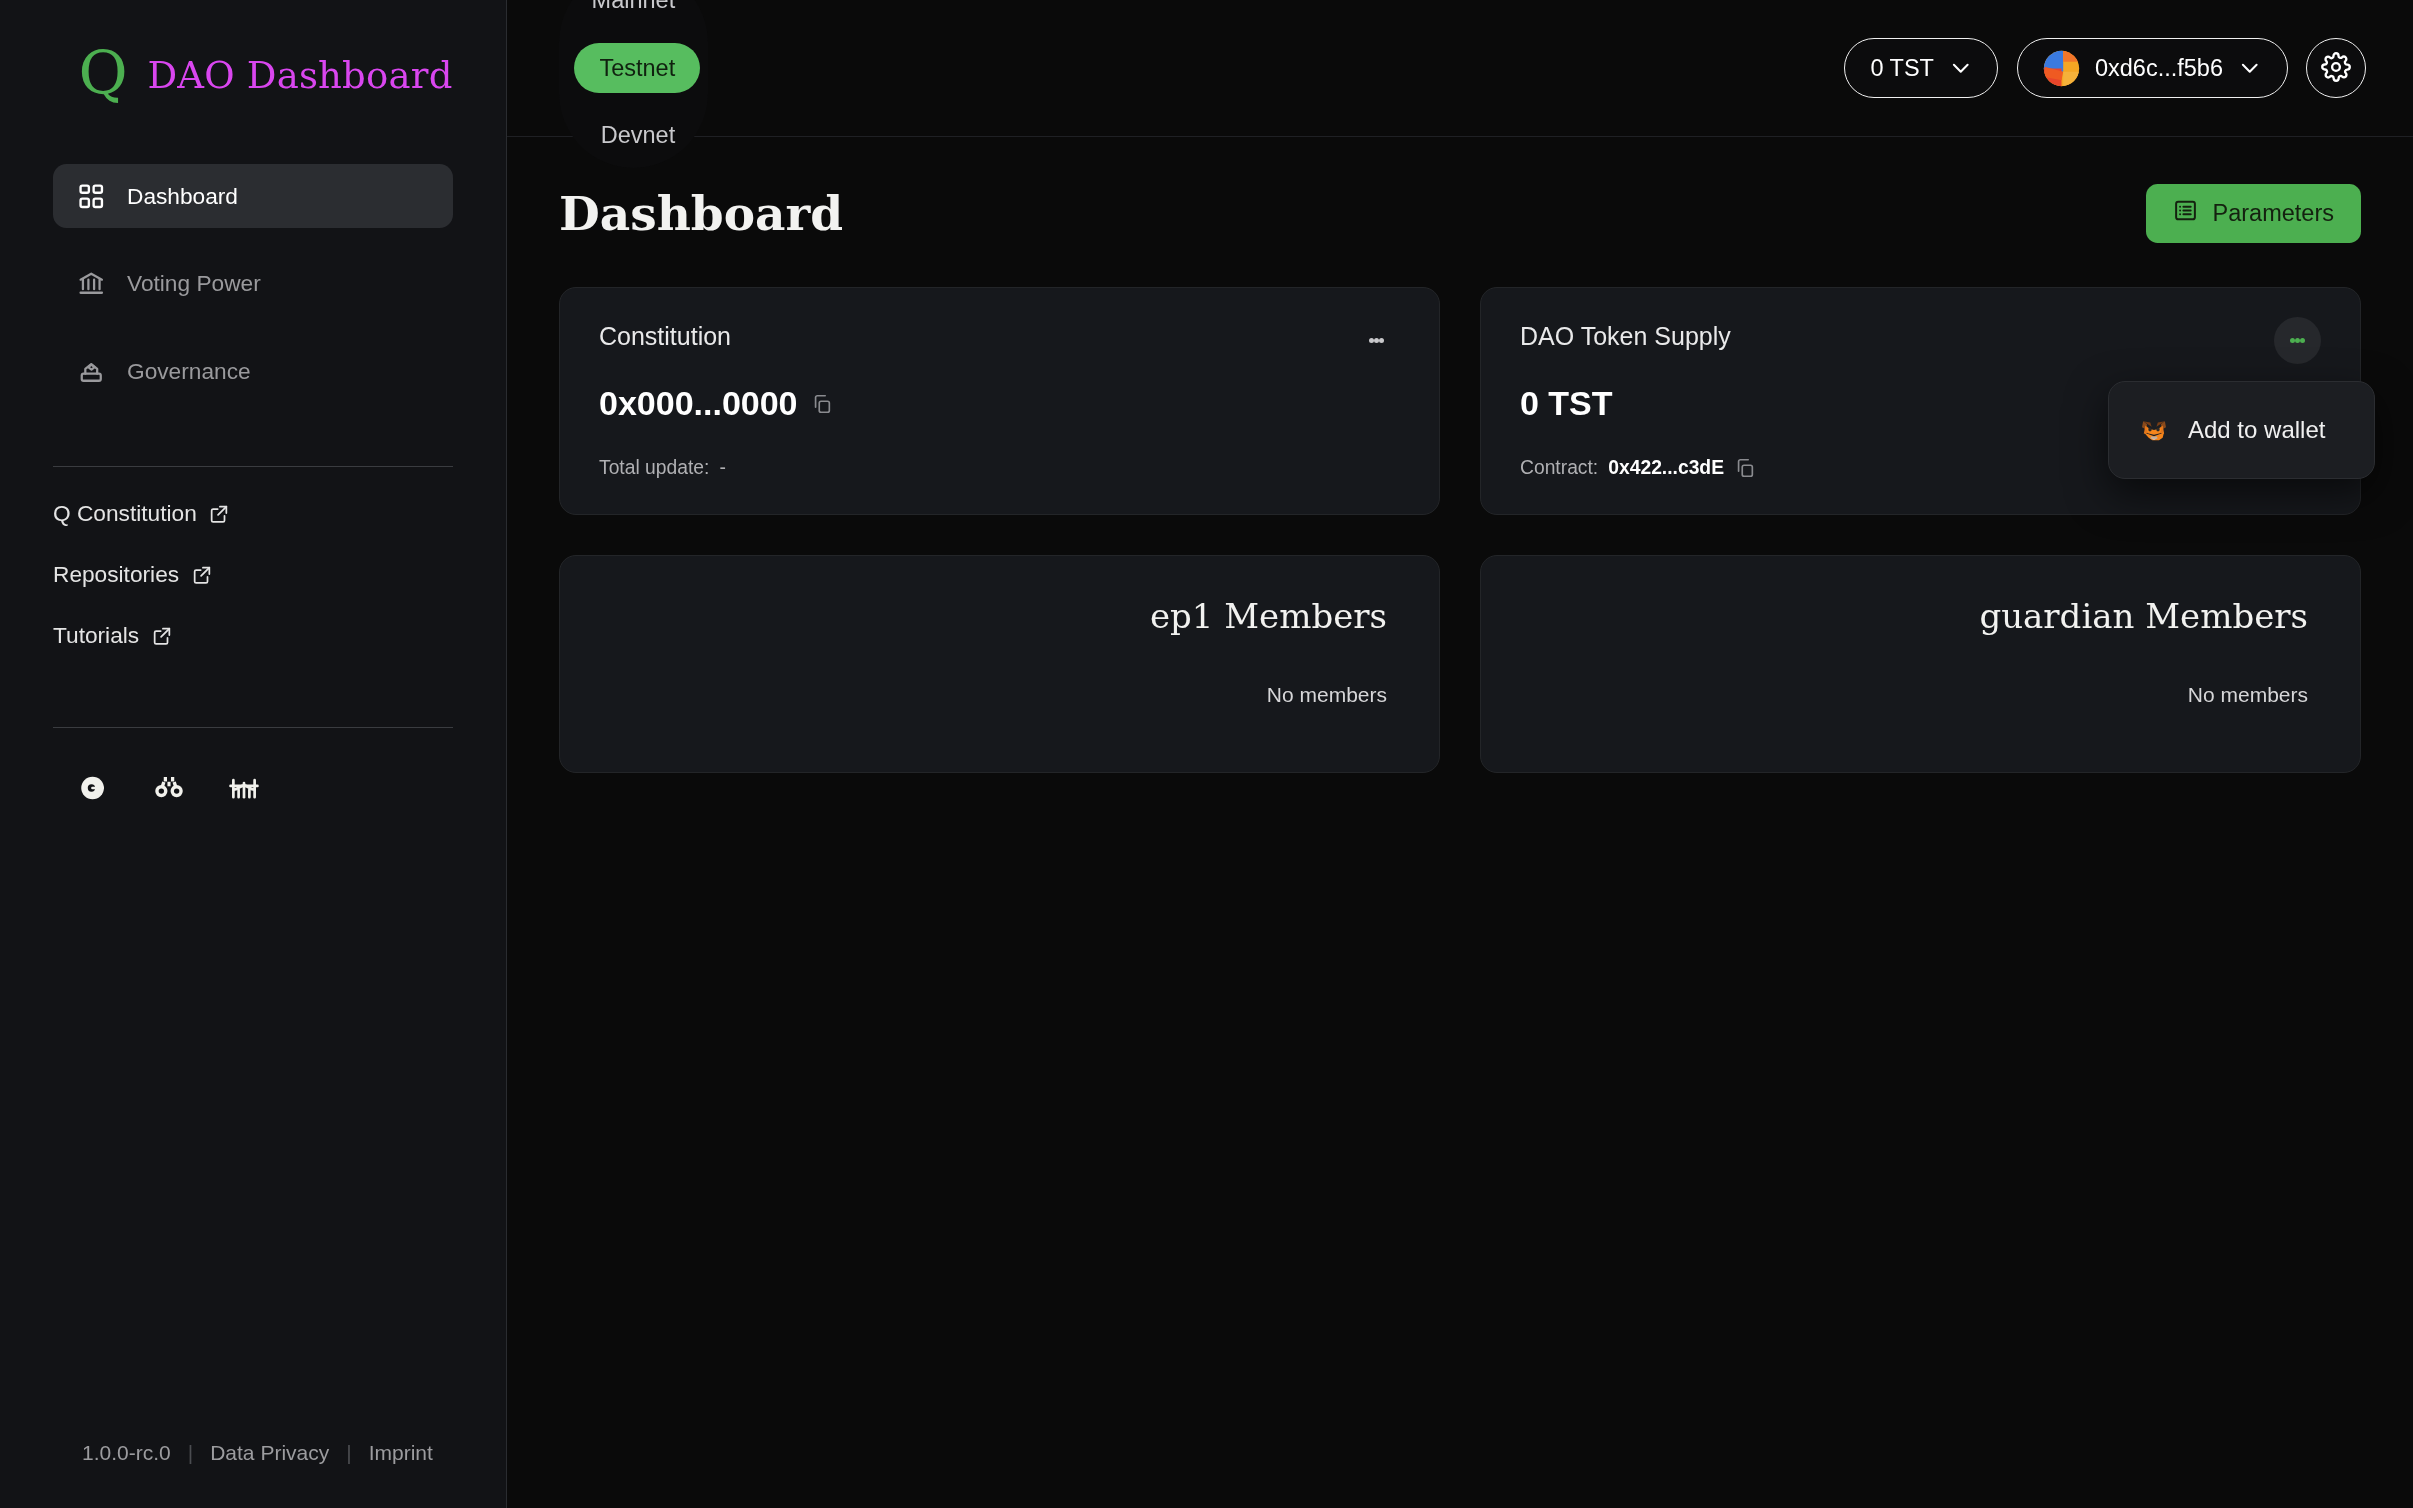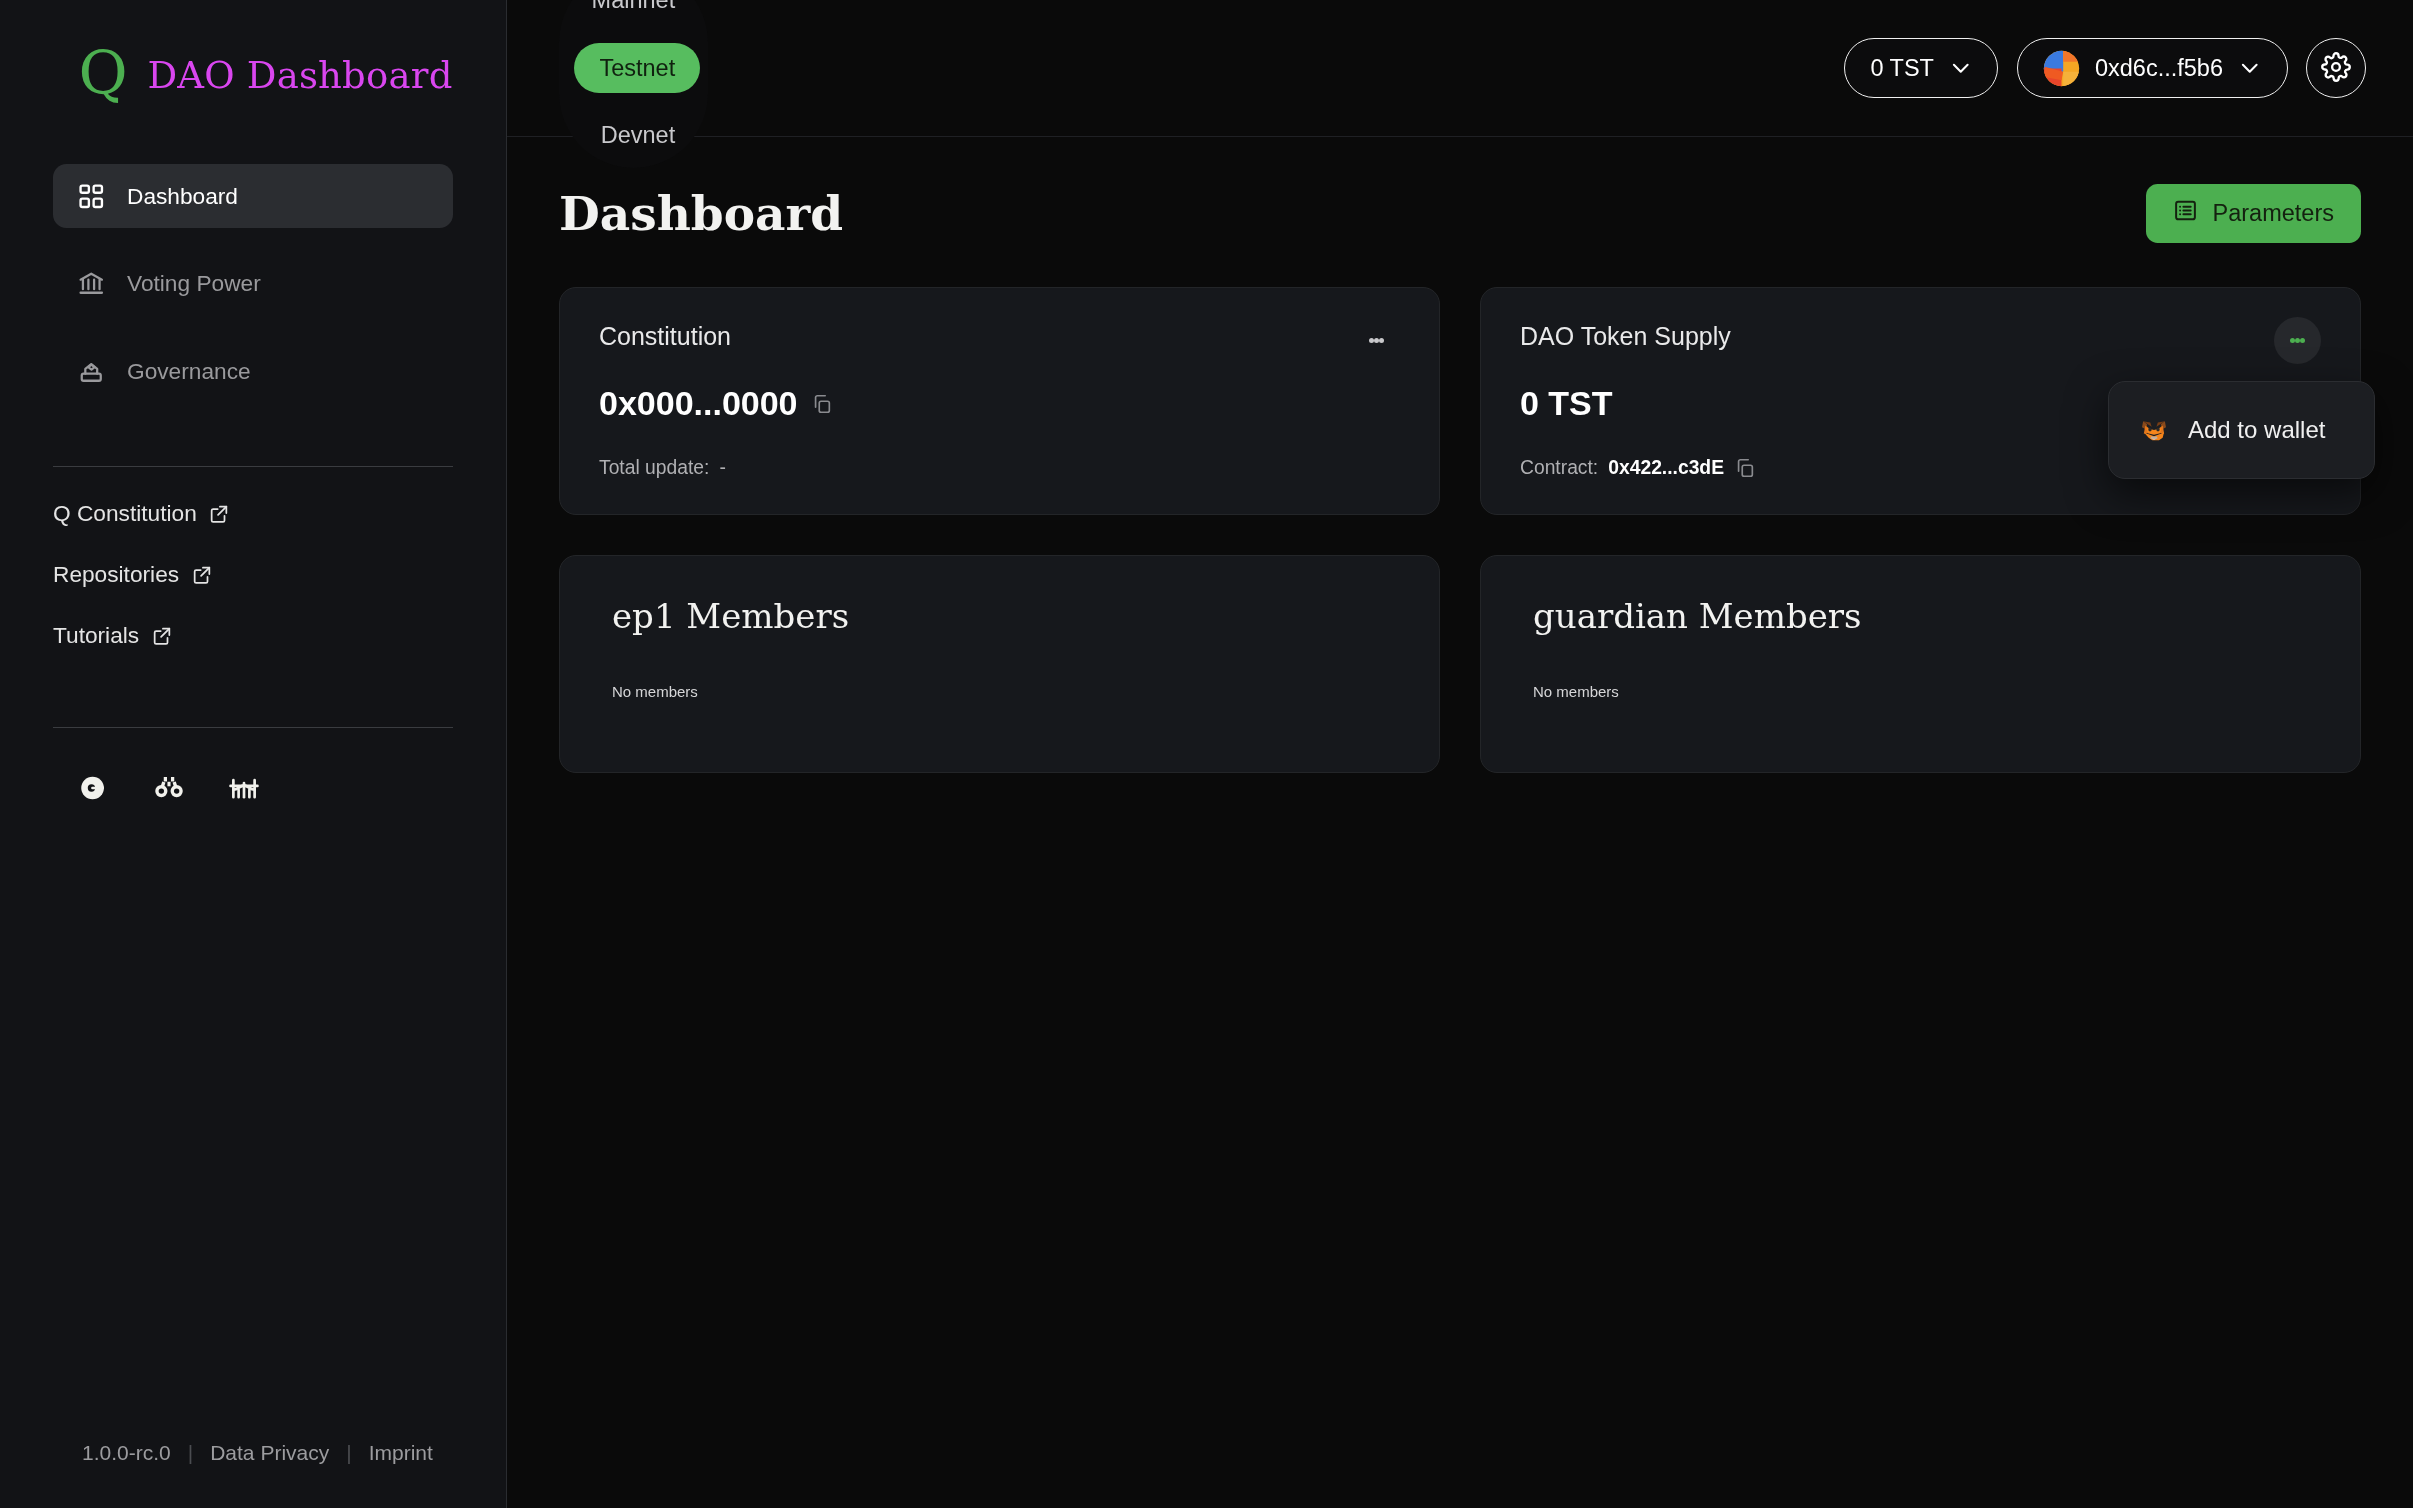--- a/index.html
+++ b/index.html
@@ -122,20 +122,21 @@
     font-size: 23.5px; font-family: inherit; cursor: pointer;
   }
 
   .cards-row { display: flex; gap: 40px; margin-bottom: 40px; }
   .card {
     background: #16181c;
     border: 0.8px solid #232528;
     border-radius: 17px;
     padding: 34px 39px 35px 39px;
     position: relative;
+    text-align: right;
   }
   .card.stat { flex: 1 1 0; min-height: 221px; }
   .card-head { display: flex; align-items: flex-start; }
   .card-title { font-size: 25px; color: #e9e9ea; font-weight: 400; }
   .card-value {
     font-size: 34px; color: #ffffff; font-weight: bold;
     margin-top: 20px; display: flex; align-items: center; gap: 13.4px;
   }
   .card-sub { margin-top: 34px; font-size: 19.3px; color: #b0b0b3; display:flex; align-items:center; gap: 10px; }
   .card-sub b { color: #ffffff; font-weight: bold; }
@@ -161,21 +162,21 @@
   }
   .dd-item {
     display: flex; align-items: center; gap: 18.5px;
     padding: 13.4px 28.5px; font-size: 24px; color: #f0f0f0; cursor: pointer;
     white-space: nowrap;
   }
   .dd-item .dd-ico { width: 32px; height: 32px; display:flex; align-items:center; justify-content:center; flex:0 0 32px; }
 
   .card.members { flex: 1 1 0; min-height: 218px; padding: 40px 52px; }
   .members-title { font-family: "DejaVu Serif", serif; font-size: 34px; color: #f2f2f0; }
-  .members-empty { margin-top: 47px; font-size: 15px; color: #d6d6d8; }
+  .members-empty { margin-top: 47px; font-size: 21px; color: #d6d6d8; }
 </style>
 </head>
 <body>
 
 <div class="app">
 
   <aside class="sidebar">
 
     <div class="brand">
       <span class="brand-logo">Q</span>

